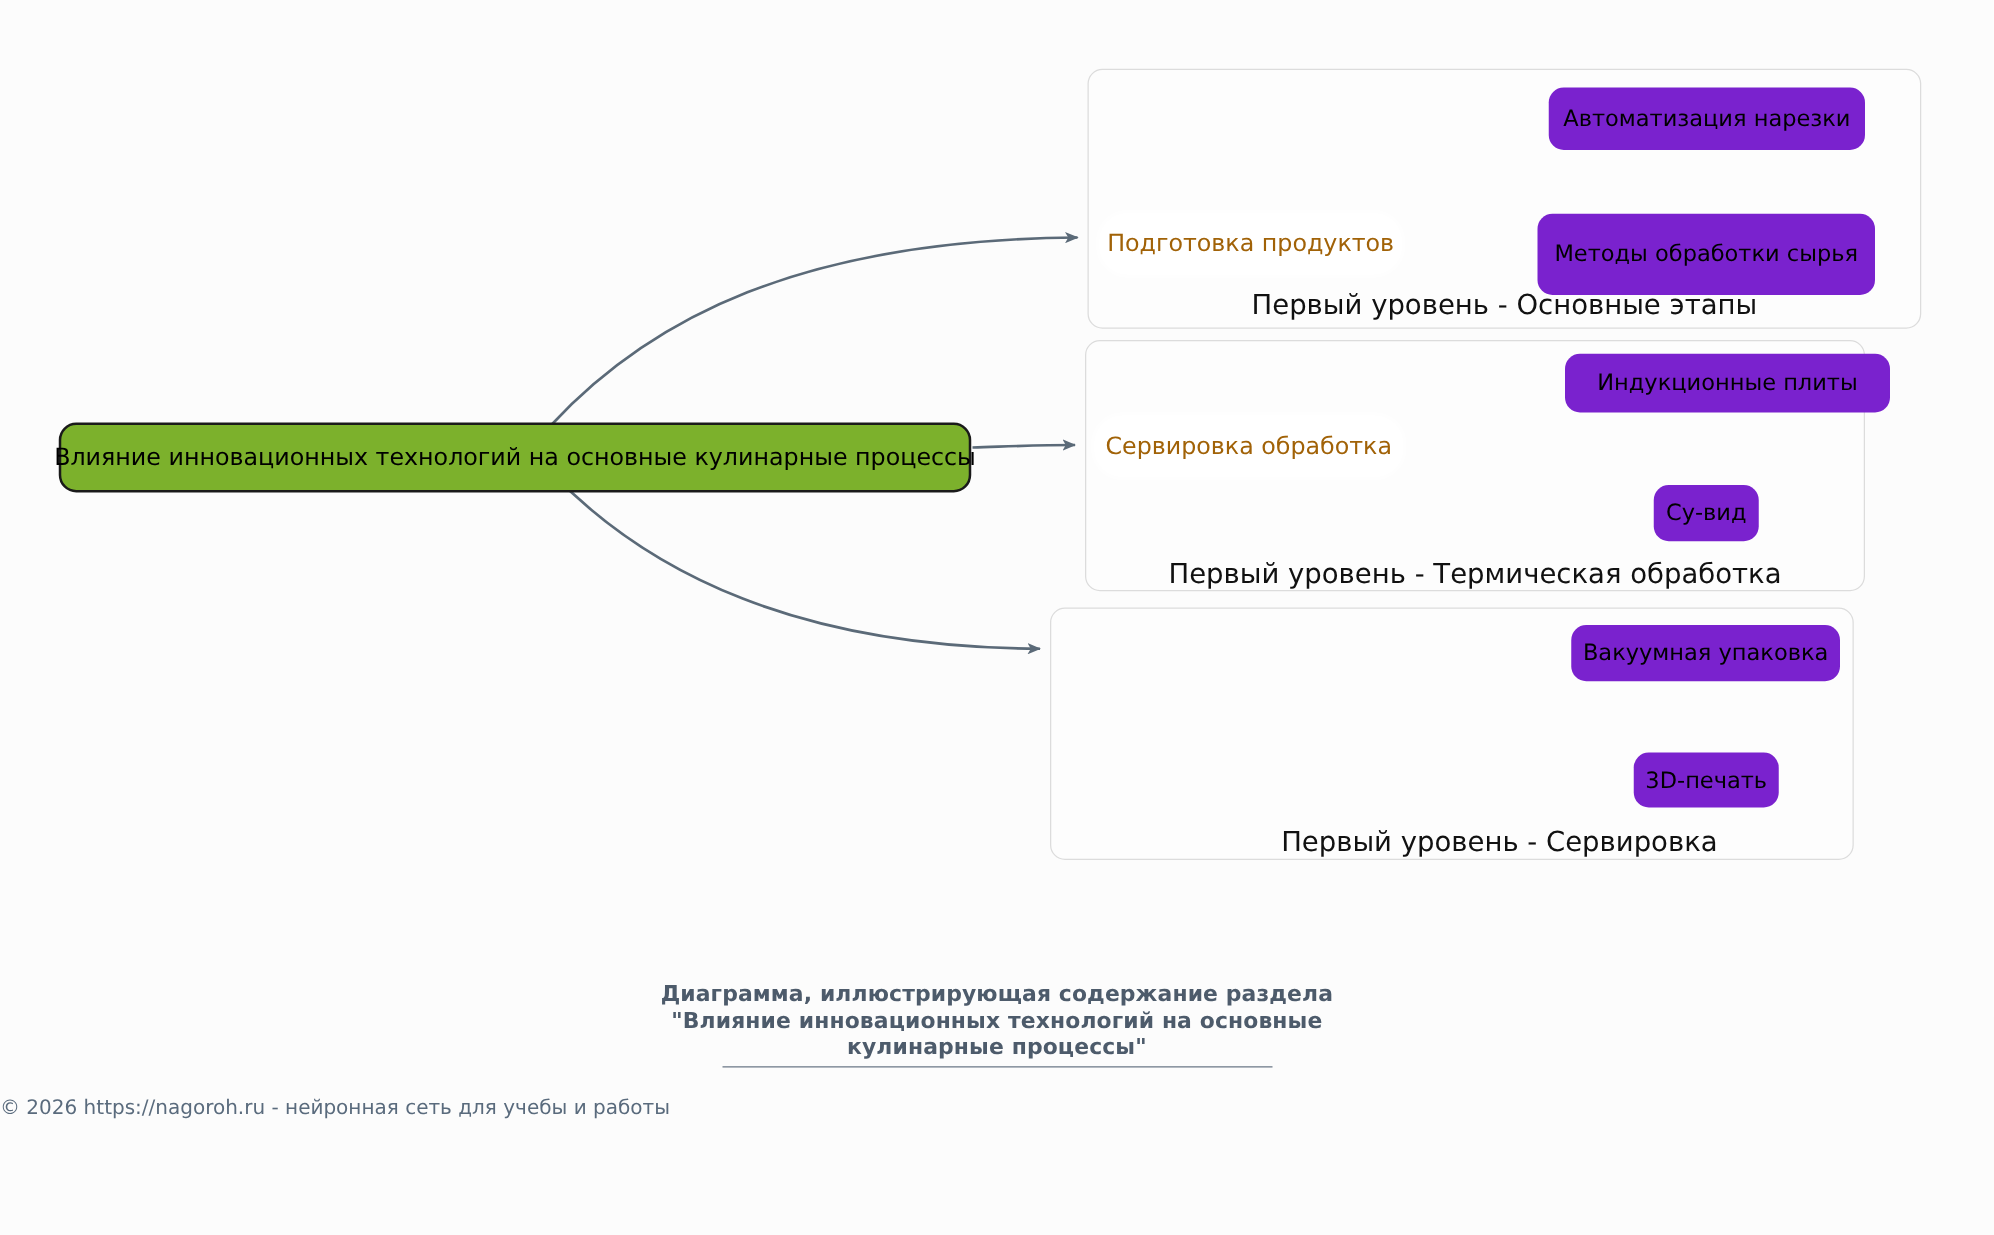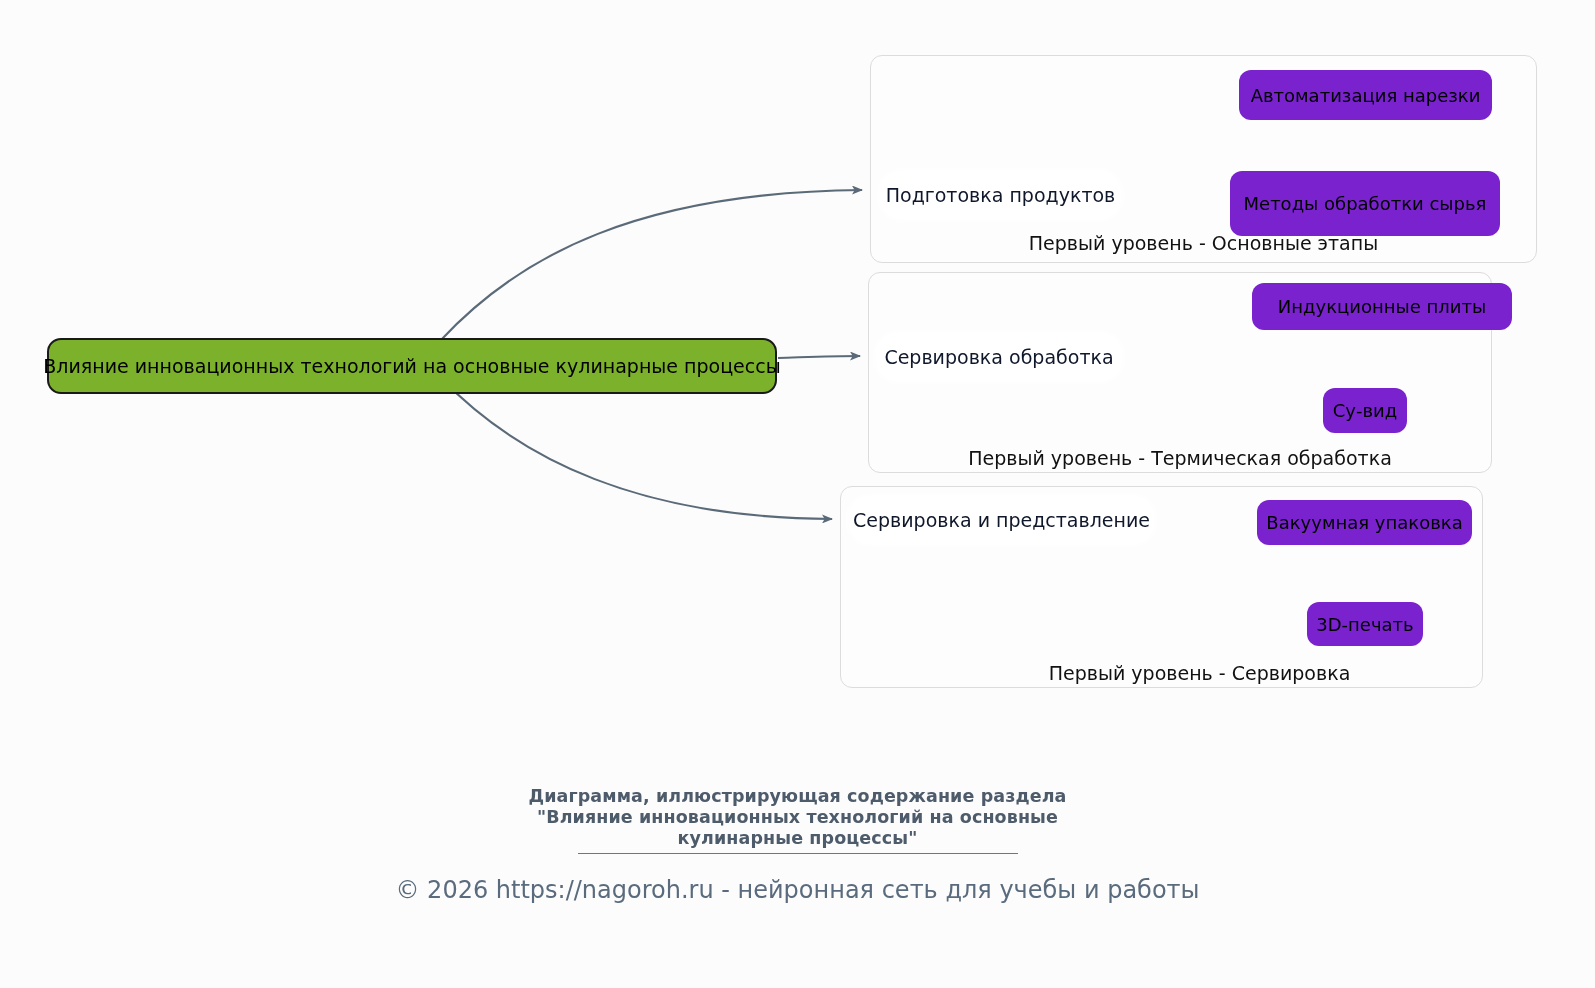--- a/index.html
+++ b/index.html
@@ -28,21 +28,21 @@
     border: 1px solid #dcdcdc;
     border-radius: 12px;
     background: #fdfdfd;
     box-sizing: border-box;
   }
   .cluster-label {
     position: absolute;
     left: 0;
     right: 0;
     text-align: center;
-    font-size: 19px;
+    font-size: 22px;
     color: #111111;
     white-space: nowrap;
   }
   
   .node {
     position: absolute;
     box-sizing: border-box;
     display: flex;
     align-items: center;
     justify-content: center;
@@ -52,21 +52,21 @@
     background: #7cb12c;
     border: 2px solid #1a1a1a;
     border-radius: 14px;
     color: #000000;
     font-size: 19px;
     padding: 0 14px;
   }
   .node-mid {
     background: #ffffff;
     border-radius: 18px;
-    color: #0f172a;
+    color: #a16207;
     font-size: 19px;
     padding: 0 12px;
     box-shadow: 0 0 6px 6px #ffffff;
   }
   .node-leaf {
     background: #7a22ce;
     border-radius: 12px;
     color: #000000;
     font-size: 18px;
     padding: 0 12px;
@@ -86,23 +86,23 @@
   .caption .line { display: block; }
   .divider {
     position: absolute;
     height: 1px;
     background: #6a7785;
   }
   .copyright {
     position: absolute;
     left: 0;
     right: 0;
-    text-align: center;
+    text-align: left;
     color: #5a6b7d;
-    font-size: 24px;
+    font-size: 16px;
   }
 </style>
 </head>
 <body>
 
 <div id="canvas">
 
   <svg id="edges" viewBox="0 0 1595 988">
     <defs>
       <marker id="arrow" markerWidth="11" markerHeight="9" refX="10" refY="4.5" orient="auto" markerUnits="userSpaceOnUse">
@@ -156,23 +156,20 @@
   <div class="node node-leaf" style="left:1252px; top:283px; width:260px; height:47px;">
     <span>Индукционные плиты</span>
   </div>
   <div class="node node-leaf" style="left:1323px; top:388px; width:84px; height:45px;">
     <span>Су-вид</span>
   </div>
   <div class="cluster-label" style="top:447px; left:868px; width:624px;">Первый уровень - Термическая обработка</div>
 
   <div class="cluster" style="left:840px; top:486px; width:643px; height:202px;">
   </div>
-  <div class="node node-mid" style="left:853px; top:500px; width:297px; height:40px;">
-    <span>Сервировка и представление</span>
-  </div>
   <div class="node node-leaf" style="left:1257px; top:500px; width:215px; height:45px;">
     <span>Вакуумная упаковка</span>
   </div>
   <div class="node node-leaf" style="left:1307px; top:602px; width:116px; height:44px;">
     <span>3D-печать</span>
   </div>
   <div class="cluster-label" style="top:662px; left:840px; width:643px;margin-left:38px;">Первый уровень - Сервировка</div>
 
   <div class="caption" style="top:786px;">
     <span class="line">Диаграмма, иллюстрирующая содержание раздела</span>

